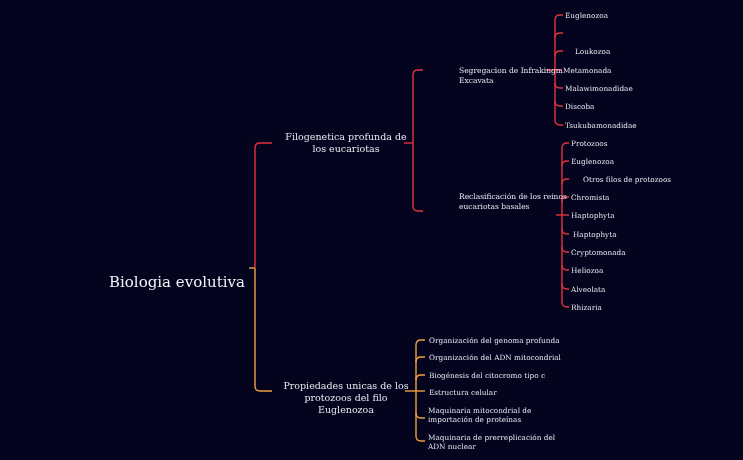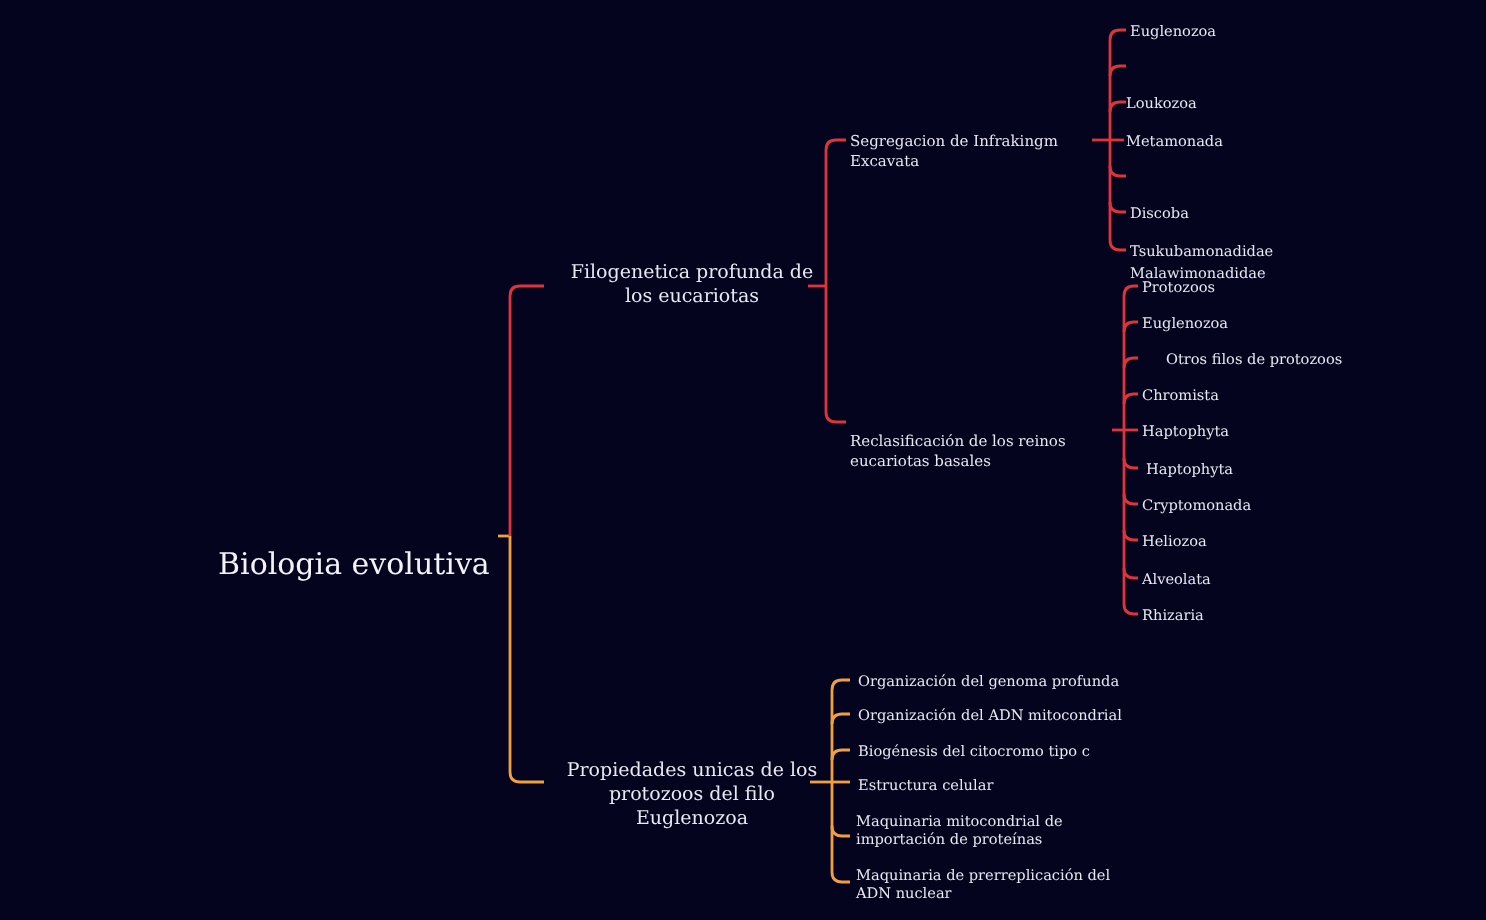--- a/index.html
+++ b/index.html
@@ -2,21 +2,21 @@
 <html><head>
 <meta charset="utf-8">
 <style>
   html, body { margin:0; padding:0; }
   body { width:743px; height:460px; background:#04041f; position:relative; overflow:hidden;
          font-family:"DejaVu Serif","Liberation Serif",serif; color:#e8e8f0; }
   svg.lines { position:absolute; left:0; top:0; width:743px; height:460px; }
   .node { position:absolute; white-space:nowrap; line-height:1.25; }
   .root { font-size:15px; color:#f2f2f8; }
   .l1 { font-size:9.5px; line-height:12px; white-space:normal;text-align:center; }
-  .l2 { font-size:7.5px; line-height:9.5px; white-space:normal; }
+  .l2 { font-size:7.5px; line-height:9.5px; white-space:normal;margin-left:34px; }
   .leaf { font-size:7.3px; line-height:9px; }
 </style>
 </head>
 <body>
 
 <svg class="lines" viewBox="0 0 743 460">
   <g fill="none" stroke-width="1.4">
 
     <path d="M249 268 H255" stroke="#f0a040"></path>
 
@@ -58,27 +58,27 @@
     <path d="M416 413 Q416 418 421 418 H425" stroke="#f0a040"></path>
   </g>
 </svg>
 
 <div class="node root" style="left:109px;top:259px;margin-top:14px;">Biologia evolutiva</div>
 
 <div class="node l1" style="left:281px;top:131px;width:130px;">Filogenetica profunda de los eucariotas</div>
 <div class="node l1" style="left:281px;top:380px;width:130px;">Propiedades unicas de los protozoos del filo Euglenozoa</div>
 
 <div class="node l2" style="left:425px;top:66px;width:130px;">Segregacion de Infrakingm Excavata</div>
-<div class="node l2" style="left:425px;top:216px;width:135px;">Reclasificación de los reinos eucariotas basales</div>
+<div class="node l2" style="left:425px;top:192px;width:135px;">Reclasificación de los reinos eucariotas basales</div>
 
 <div class="node leaf" style="left:565px;top:11px;">Euglenozoa</div>
 <div class="node leaf" style="left:565px;top:29px;"></div>
-<div class="node leaf" style="left:563px;top:47px;text-align:center;">Loukozoa</div>
+<div class="node leaf" style="left:575px;top:47px;text-align:center;">Loukozoa</div>
 <div class="node leaf" style="left:563px;top:66px;">Metamonada</div>
-<div class="node leaf" style="left:565px;top:84px;margin-top:48px;">Malawimonadidae</div>
+<div class="node leaf" style="left:565px;top:84px;">Malawimonadidae</div>
 <div class="node leaf" style="left:565px;top:102px;">Discoba</div>
 <div class="node leaf" style="left:565px;top:121px;text-align:center;">Tsukubamonadidae</div>
 
 <div class="node leaf" style="left:571px;top:139px;">Protozoos</div>
 <div class="node leaf" style="left:571px;top:157px;">Euglenozoa</div>
 <div class="node leaf" style="left:571px;top:175px;padding-left:12px;">Otros filos de protozoos</div>
 <div class="node leaf" style="left:571px;top:193px;">Chromista</div>
 <div class="node leaf" style="left:571px;top:211px;">Haptophyta</div>
 <div class="node leaf" style="left:573px;top:230px;">Haptophyta</div>
 <div class="node leaf" style="left:571px;top:248px;">Cryptomonada</div>

